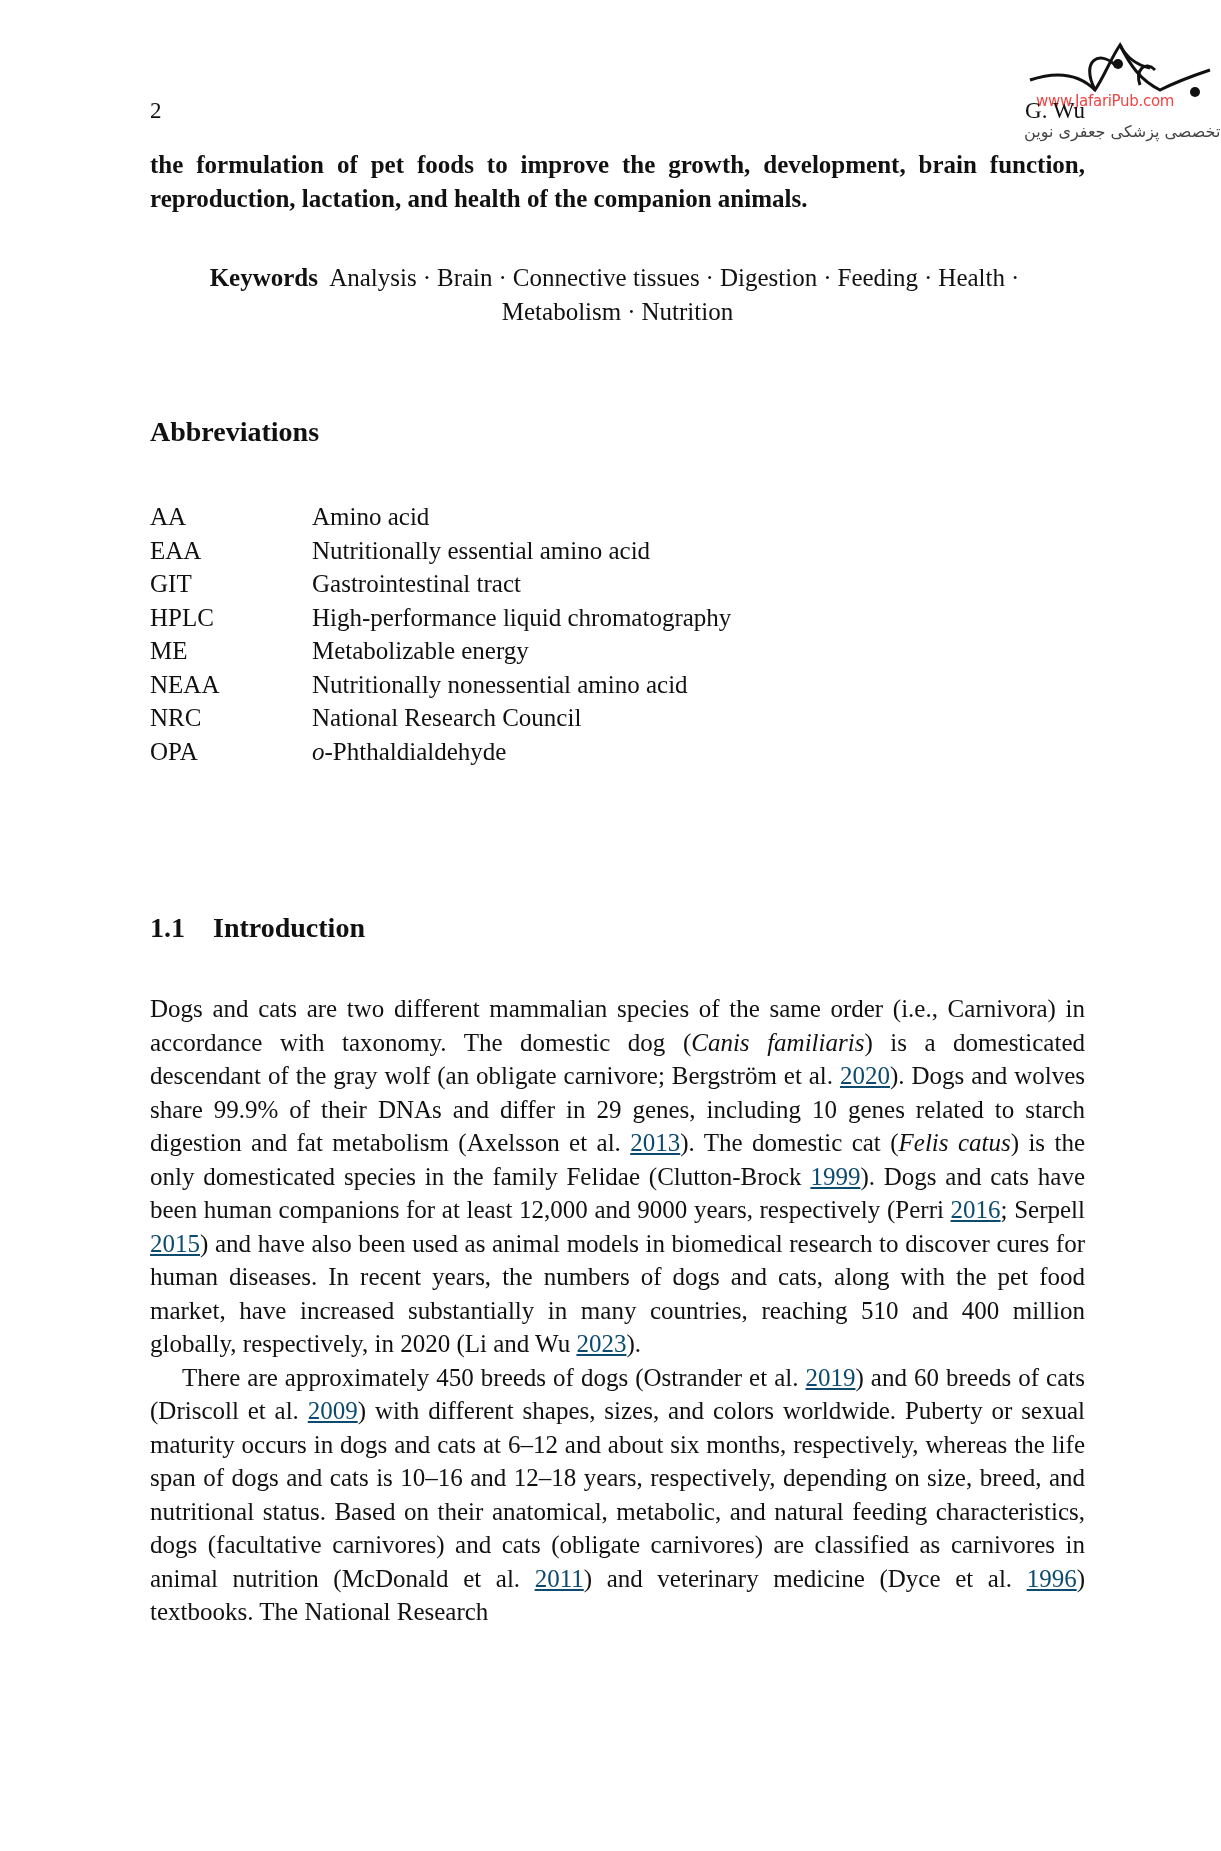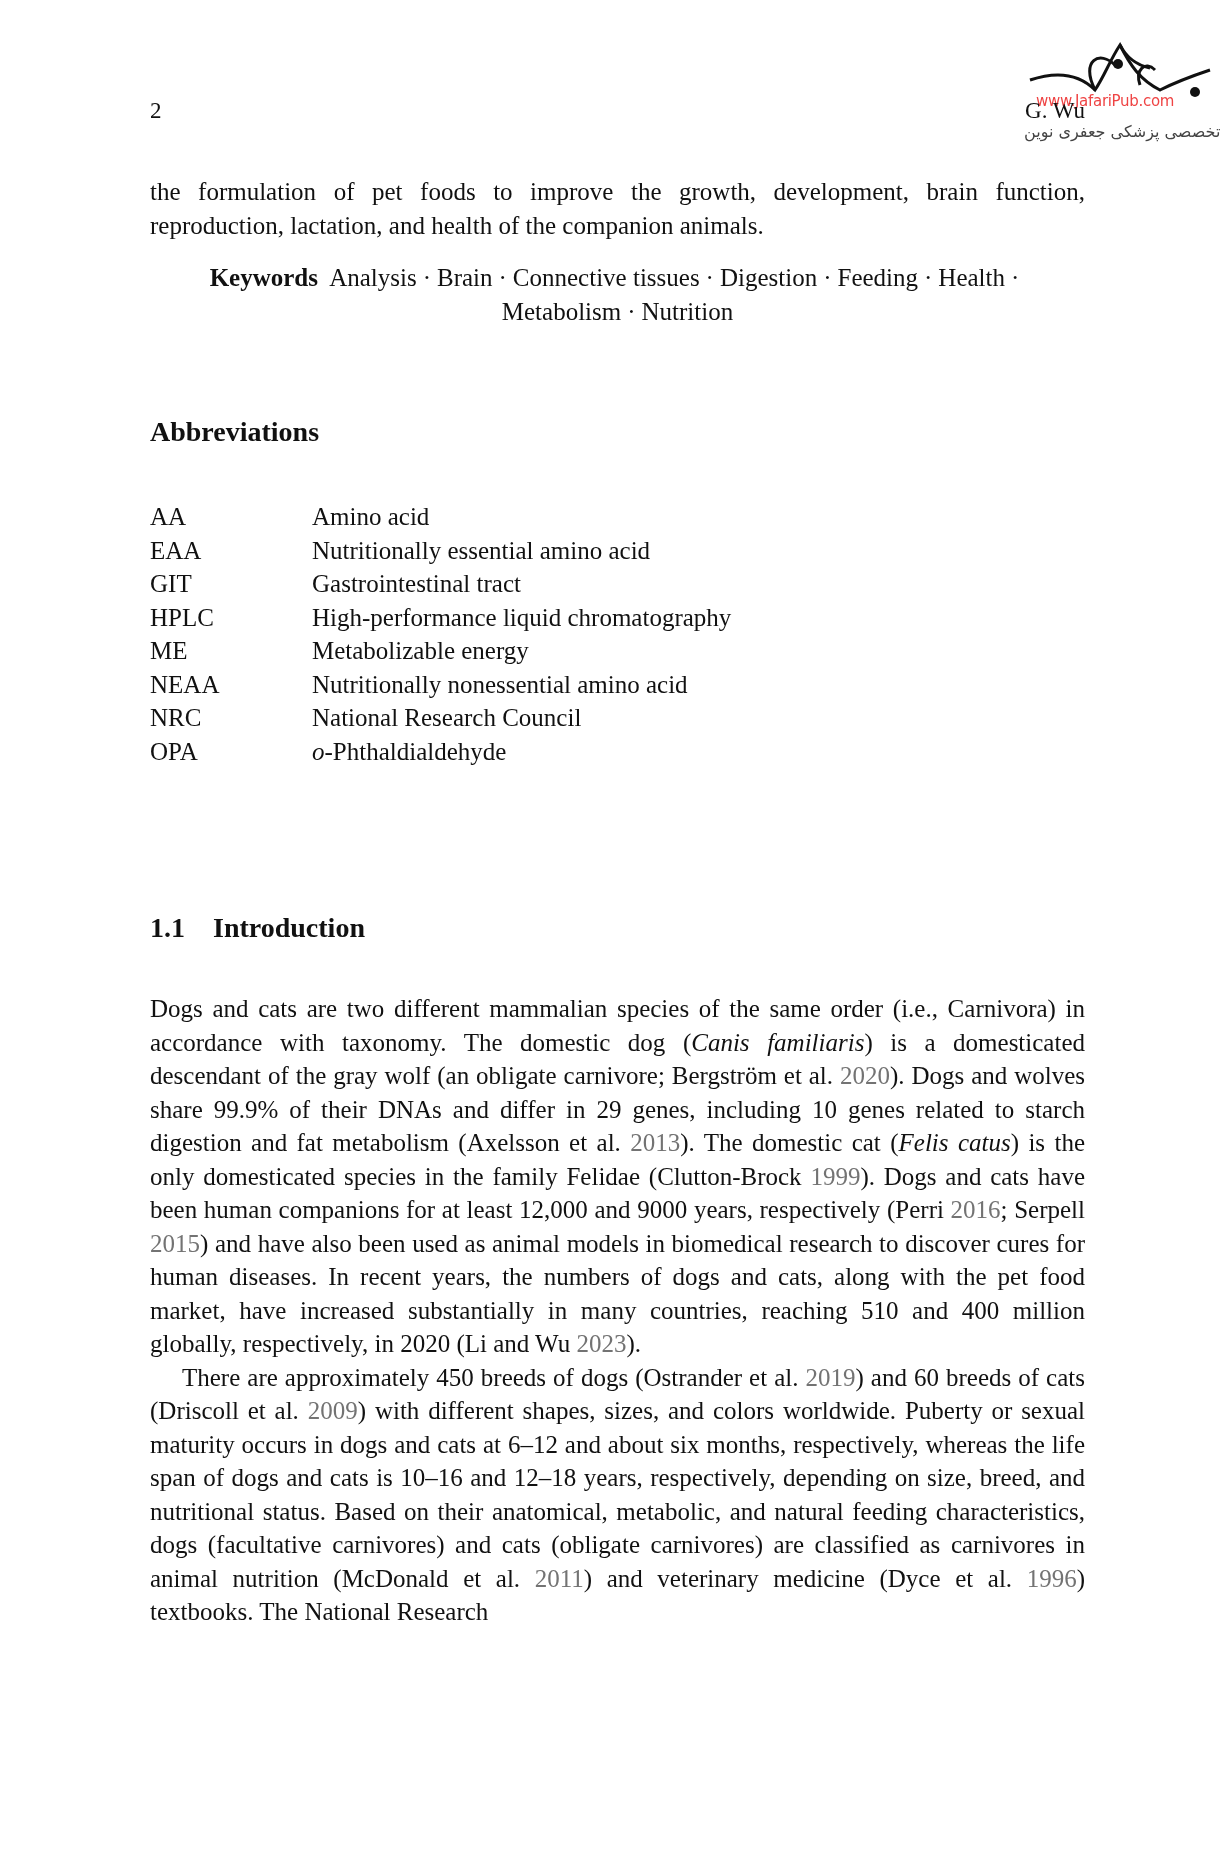--- a/index.html
+++ b/index.html
@@ -13,21 +13,21 @@
   .wm-url { position: absolute; left: 26px; top: 72px; font-family: "DejaVu Sans", sans-serif; font-size: 15px; color: #ef4444; letter-spacing: -0.3px; }
   .wm-fa { position: absolute; left: 14px; top: 102px; font-family: "DejaVu Sans", sans-serif; font-size: 16px; color: #444; direction: rtl; white-space: nowrap; }
   .text { position: absolute; left: 150px; width: 935px; font-size: 25px; line-height: 33.5px; text-align: justify; }
   .text p { margin: 0; }
   .kw-label { font-weight: bold; }
   .kw-sep { padding: 0 6px; }
   h2.sec { position: absolute; left: 150px; margin: 0; font-size: 28px; font-weight: bold; }
   .abbr-table { position: absolute; left: 150px; top: 500px; font-size: 25px; line-height: 33.5px; }
   .abbr-row { display: flex; gap: 48px; }
   .abbr-key { width: 114px; }
-  .cite { color: #737373; }
+  .cite { color: #0c4a6e; text-decoration: underline; }
   .indent { text-indent: 32px; }
   .i { font-style: italic; }
 </style>
 </head>
 <body>
 
 <div class="page">
 
   <div class="watermark">
     <svg width="210" height="80" viewBox="0 0 210 80">
@@ -40,21 +40,21 @@
     </svg>
     <div class="wm-url">www.JafariPub.com</div>
     <div class="wm-fa">فروشگاه تخصصی پزشکی جعفری نوین</div>
   </div>
 
   <div class="running-head">
     <span class="page-num">2</span>
     <span class="author">G. Wu</span>
   </div>
 
-  <div class="text" style="top:175px;">
+  <div class="text" style="top:148px;font-weight:bold;">
     <p><span>the formulation of pet foods to improve the growth, development, brain function,</span> <span>reproduction, lactation, and health of the companion animals.</span></p>
   </div>
 
   <div class="text" style="top:261px; text-align:center;">
     <span class="kw-label">Keywords</span>&nbsp;
     <span>Analysis</span><span class="kw-sep">·</span><span>Brain</span><span class="kw-sep">·</span><span>Connective tissues</span><span class="kw-sep">·</span><span>Digestion</span><span class="kw-sep">·</span><span>Feeding</span><span class="kw-sep">·</span><span>Health</span><span class="kw-sep">·</span><br><span>Metabolism</span><span class="kw-sep">·</span><span>Nutrition</span>
   </div>
 
   <h2 class="sec" style="top:416px;">Abbreviations</h2>
 

